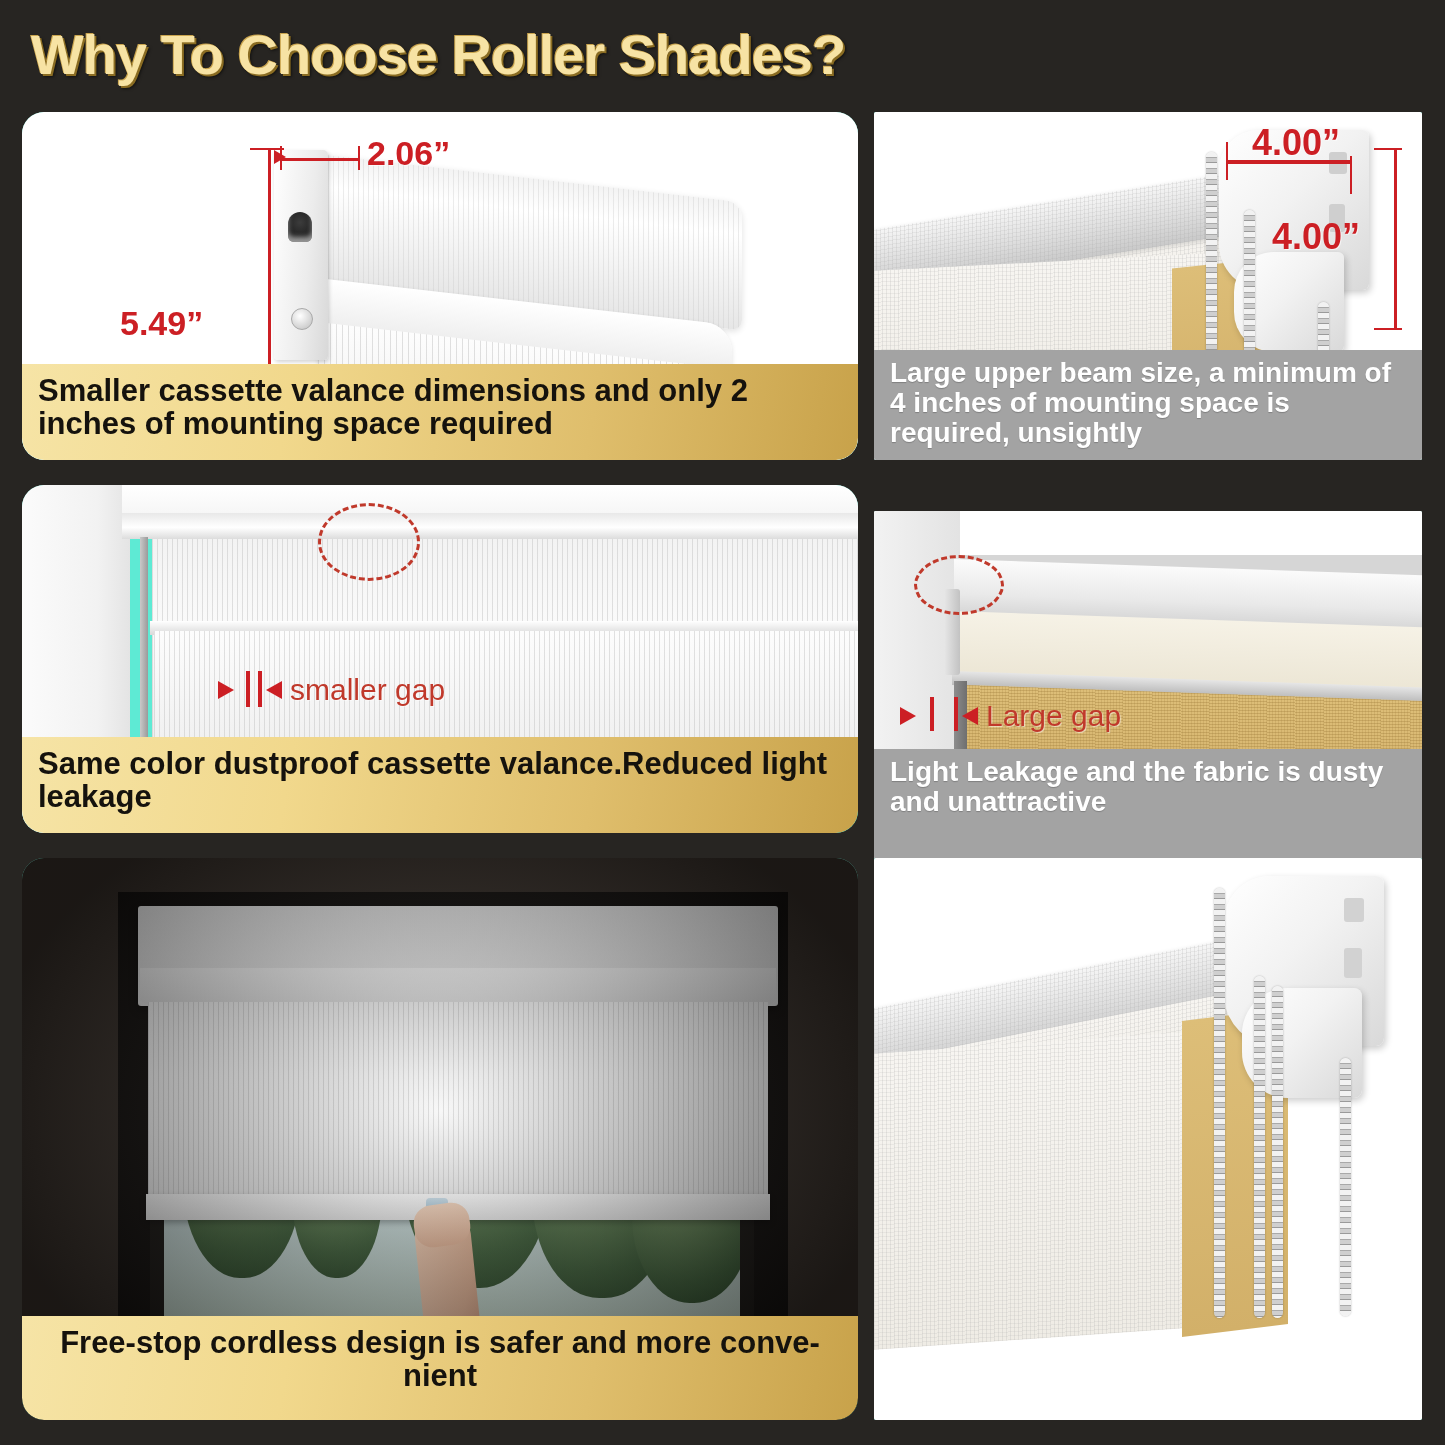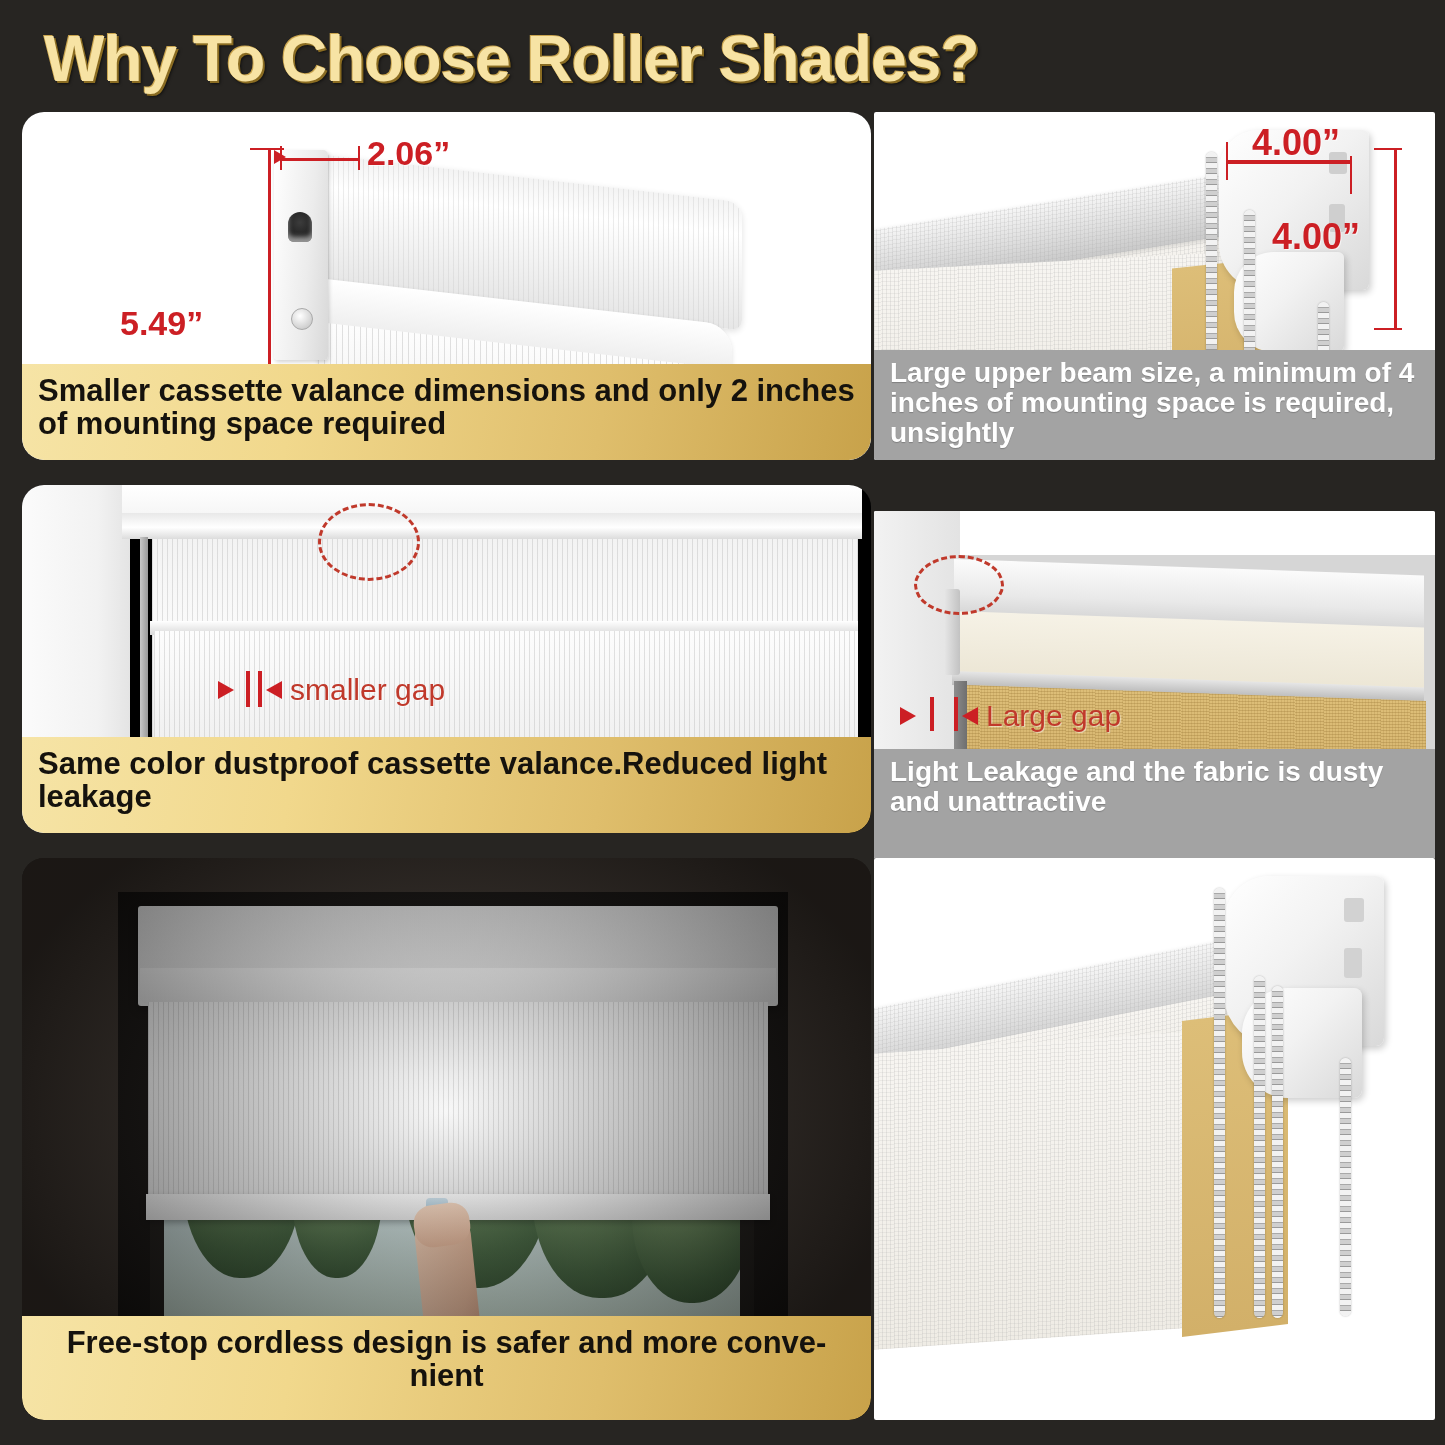--- a/index.html
+++ b/index.html
@@ -6,29 +6,29 @@
   body{
     width:1445px;height:1445px;
     background:#272522;
     font-family:"Liberation Sans", sans-serif;
     overflow:hidden;
   }
   .page{position:relative;width:1445px;height:1445px;}
 
   
   .title{
-    position:absolute;left:44px;top:22px;width:1380px;height:70px;
-    font-size:64px;font-weight:bold;letter-spacing:-1px;
+    position:absolute;left:31px;top:22px;width:1380px;height:70px;
+    font-size:56px;font-weight:bold;letter-spacing:-1px;
     color:#f7e3a4;
     text-shadow:2px 2px 0 #8a6c22, -1px -1px 0 #c9a44e, 3px 3px 3px rgba(0,0,0,.55);
     white-space:nowrap;
   }
 
   
-  .panel{position:absolute;overflow:hidden;background:#000000;padding-left:13px;}
+  .panel{position:absolute;overflow:hidden;background:#5eead4;}
   .panel.left{border-radius:22px;}
   .panel.right{border-radius:2px;}
 
   .p1{left:22px;  top:112px; width:836px; height:348px;}
   .p2{left:874px; top:112px; width:548px; height:348px;}
   .p3{left:22px;  top:485px; width:836px; height:348px;}
   .p4{left:874px; top:485px; width:548px; height:348px;margin-top:26px;}
   .p5{left:22px;  top:858px; width:836px; height:562px;text-align:center;}
   .p6{left:874px; top:858px; width:548px; height:562px;}
 

